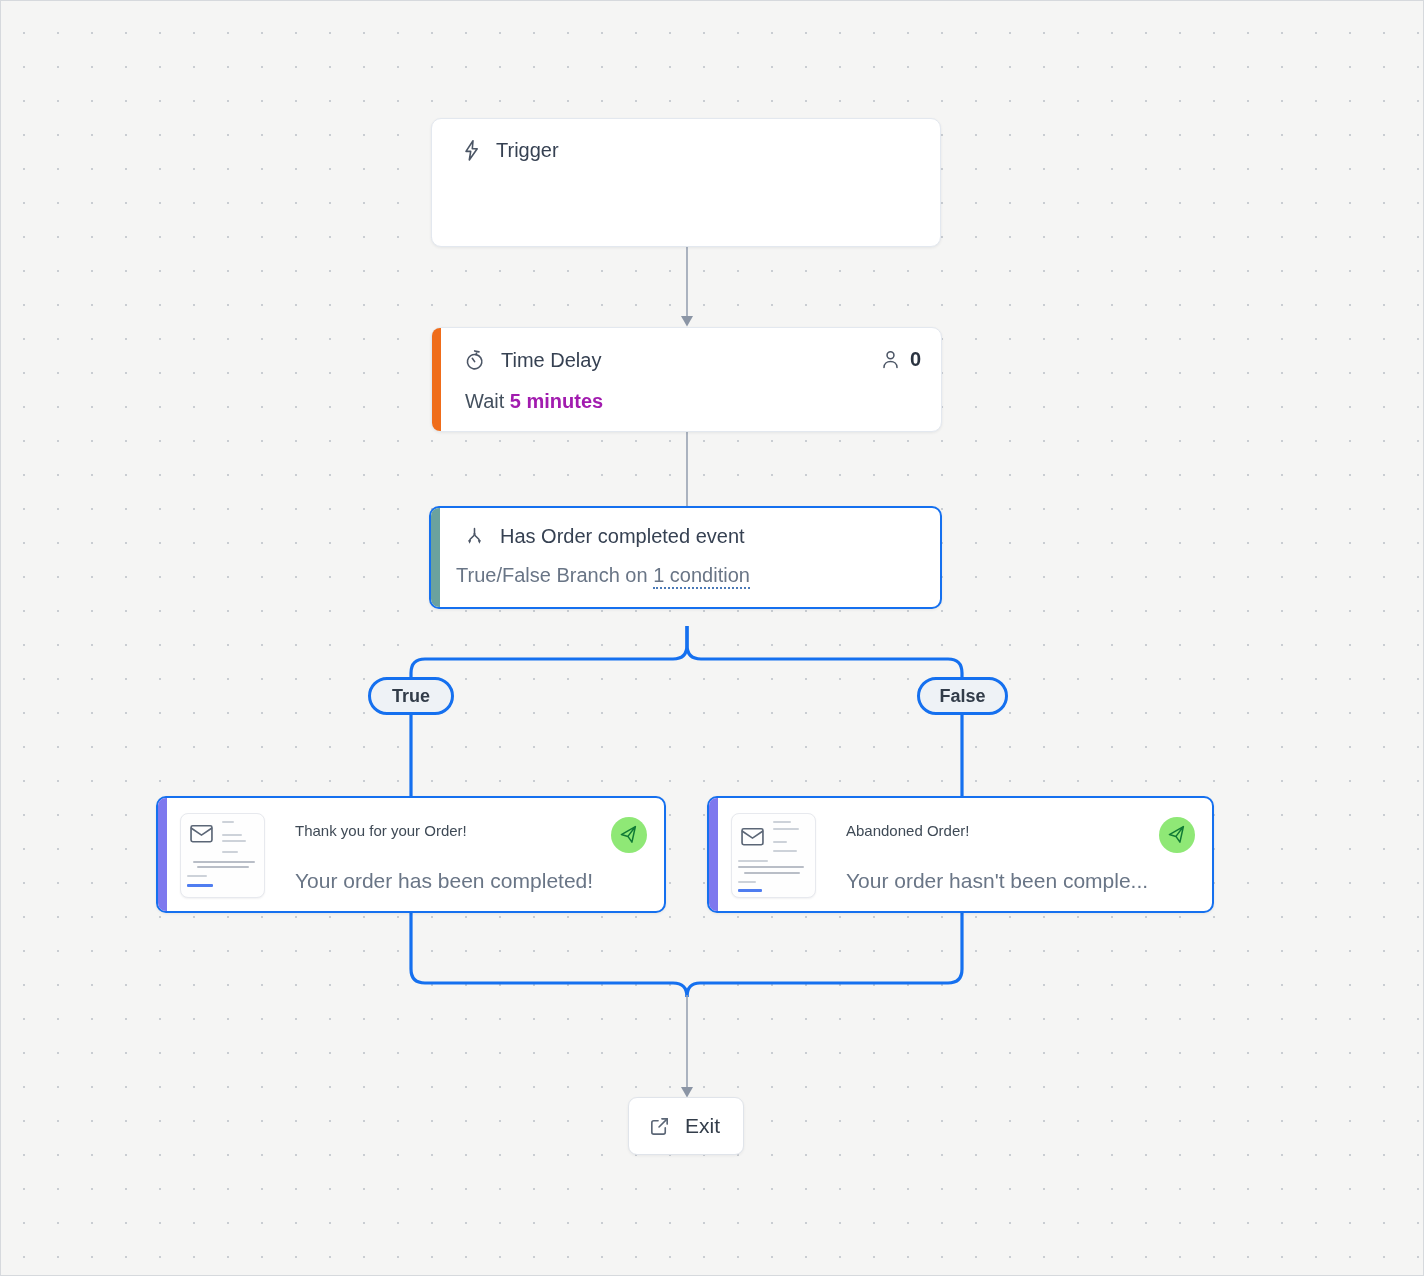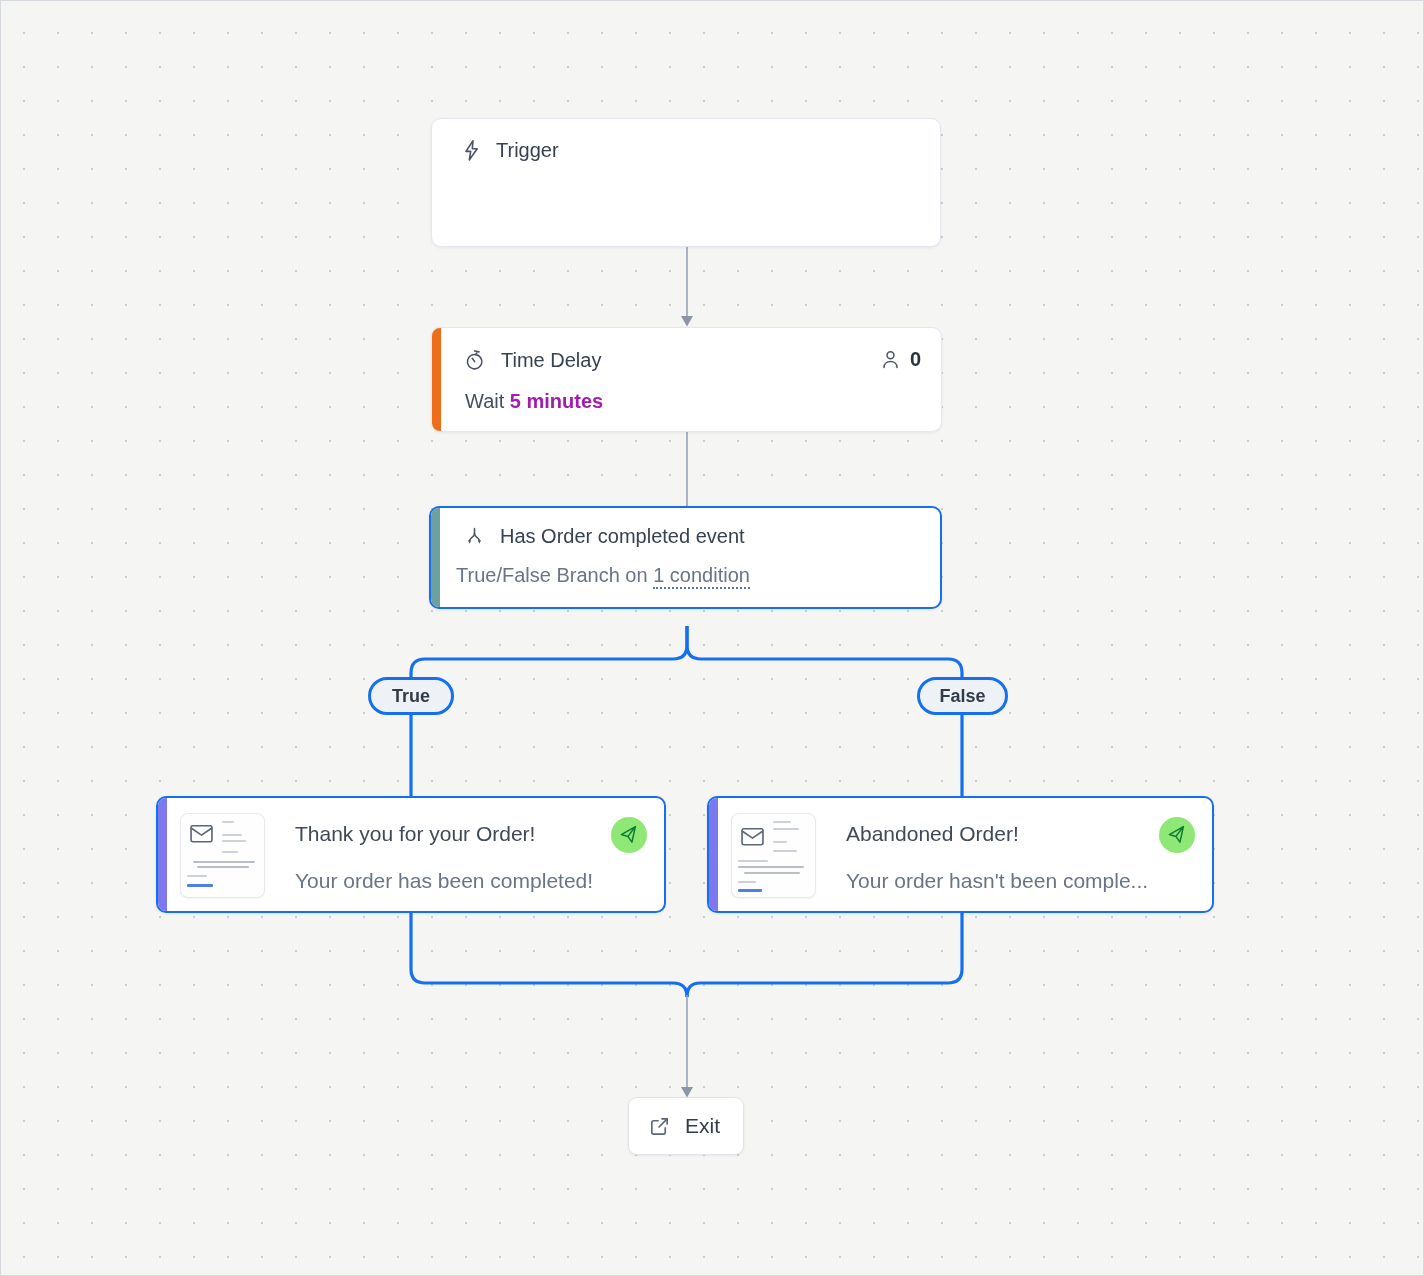--- a/index.html
+++ b/index.html
@@ -57,21 +57,21 @@
   
   .thumb{
     position:absolute;left:22px;top:15px;width:85px;height:85px;
     background:#fefefe;border:1px solid #e7e9ee;border-radius:8px;
     box-shadow:0 1px 2px rgba(16,24,40,.06);overflow:hidden;
   }
   .thumb .bar{position:absolute;height:2px;background:#b9bec7;border-radius:1px;}
   .thumb .bar.lt{background:#cdd2d9;}
   .thumb .link{position:absolute;height:3px;background:#4f7df0;border-radius:1px;}
   .email-text{position:absolute;left:137px;top:0;right:60px;height:100%;}
-  .email-title{position:absolute;top:24px;font-size:21px;color:#3f4a56;white-space:nowrap;}
+  .email-title{position:absolute;top:24px;font-size:15px;color:#3f4a56;white-space:nowrap;}
   .email-sub{position:absolute;top:71px;font-size:21px;color:#697586;white-space:nowrap;}
   .send-badge{
     position:absolute;right:17px;top:19px;width:36px;height:36px;border-radius:50%;
     background:#8fe876;display:flex;align-items:center;justify-content:center;
   }
 
   .exit-node{
     position:absolute;z-index:2;background:#fff;border:1px solid #e0e4ea;border-radius:9px;
     display:flex;align-items:center;gap:14px;padding:0 0 0 19px;cursor:pointer;
     box-shadow:0 1px 3px rgba(16,24,40,.06);

